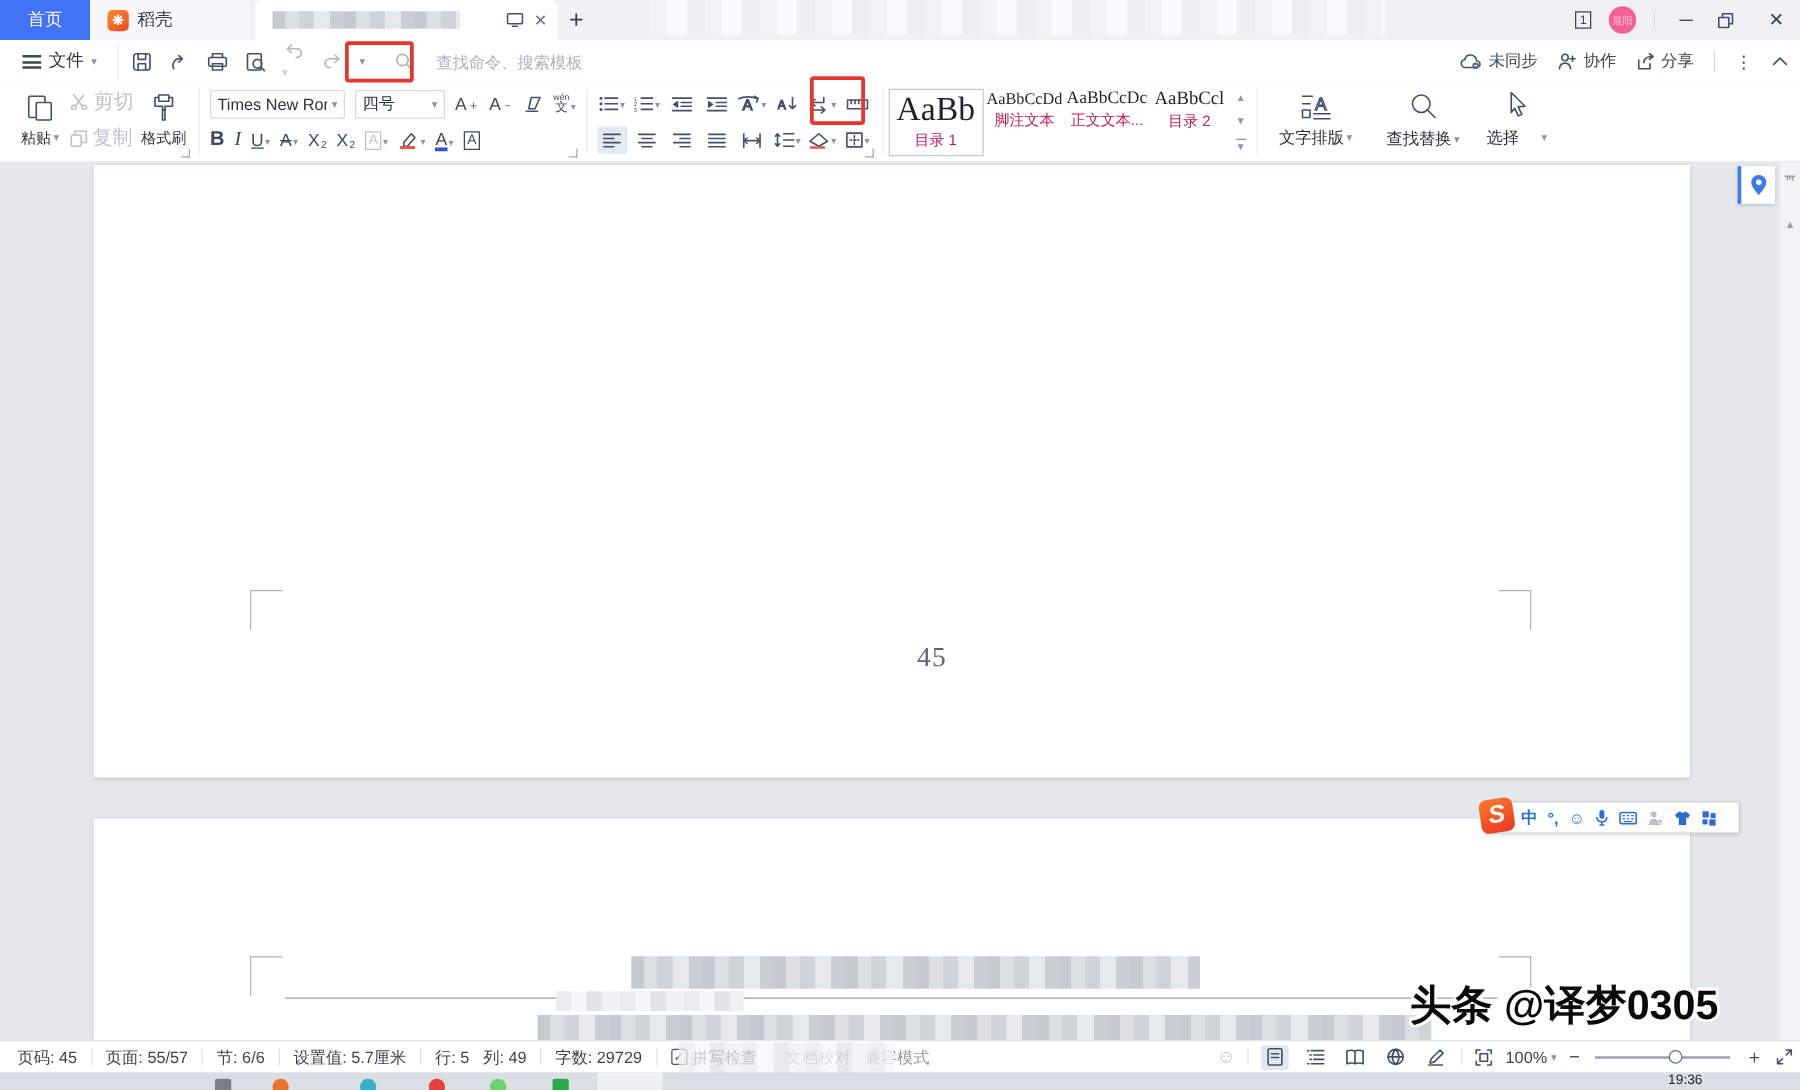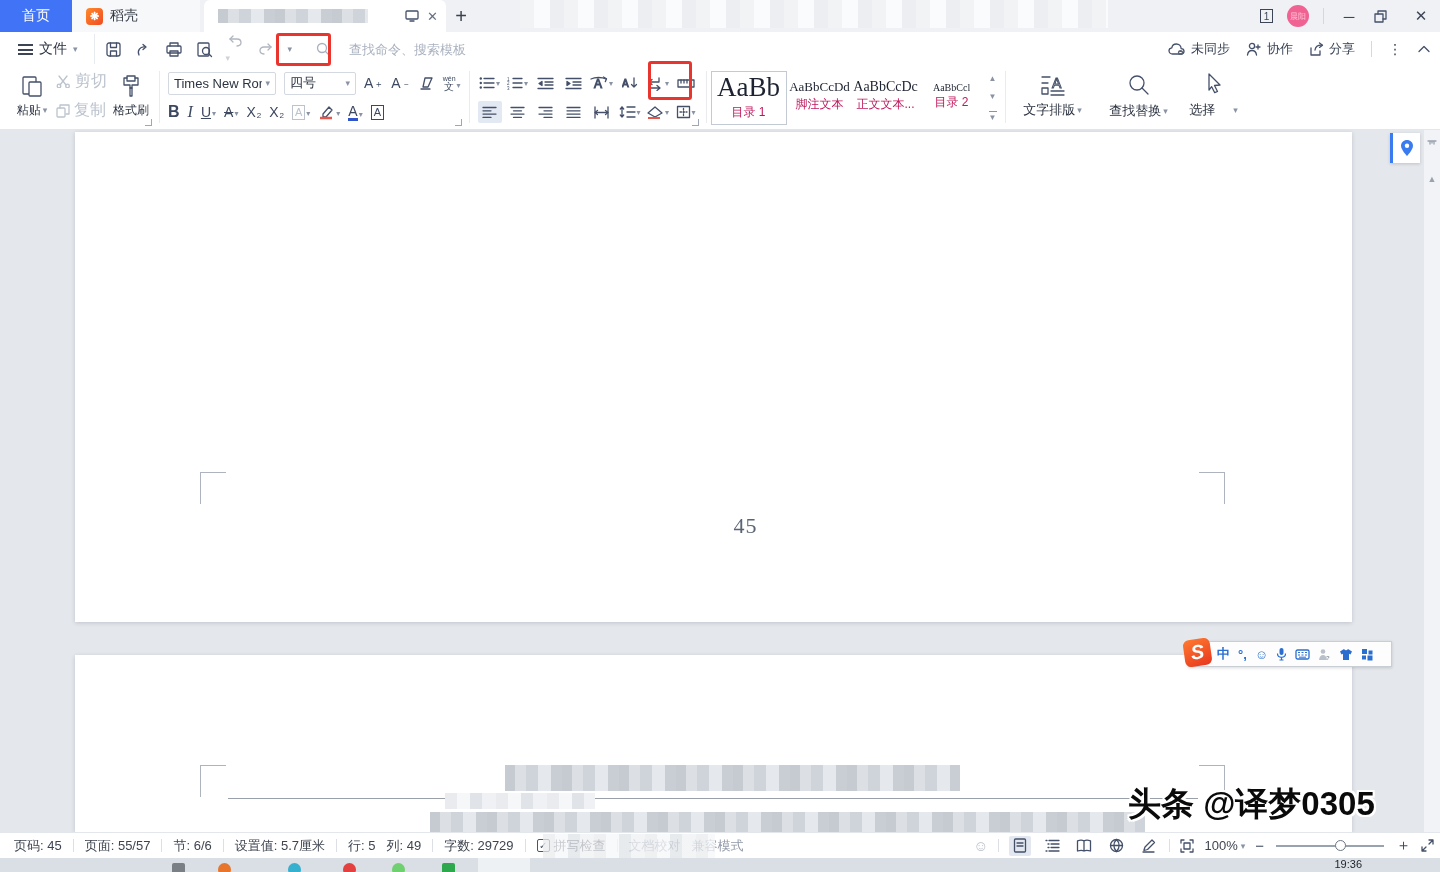--- a/index.html
+++ b/index.html
@@ -53,21 +53,21 @@
   .grp-paste { display:flex; padding-left:8px; }
   .font-grp { display:flex; flex-direction:column; justify-content:center; gap:5px; padding:0 4px; }
   .frow { display:flex; align-items:center; gap:8px; height:24px; }
   .combo { border:1px solid #d4d9e1; border-radius:2px; height:23px; display:flex; align-items:center; justify-content:space-between; padding:0 5px; font-size:13px; color:#2b3240; }
   .fbtn { font-size:14px; color:#3c4860; display:flex; align-items:flex-end; gap:1px; }
   .fbtn .dd { font-size:8px; color:#8a93a3; margin-bottom:2px; }
   .para-grp { display:flex; flex-direction:column; justify-content:center; gap:5px; padding:0 4px; }
   .pbtn { width:24px; height:22px; display:flex; align-items:center; justify-content:center; gap:1px; color:#3c4860; font-size:13px; }
   .pbtn.active { background:#e3e9f2; border-radius:2px; }
   .styles-grp { display:flex; align-items:center; padding:4px 0; }
-  .style-card { width:66px; height:54px; display:flex; flex-direction:column; align-items:center; justify-content:center; padding-bottom:3px; gap:1px; }
+  .style-card { width:66px; height:54px; display:flex; flex-direction:column; align-items:center; justify-content:flex-start; padding-bottom:3px; gap:1px; }
   .style-card.sel { border:1px solid #c3cad4; background:#fff; width:76px; }
   .s-sample { font-family:"Liberation Serif",serif; color:#1d2330; white-space:nowrap; overflow:hidden; max-width:72px; }
   .s-label { font-size:12px; color:#be185d; }
   .styles-scroll { width:16px; height:54px; display:flex; flex-direction:column; align-items:center; justify-content:space-between; padding:3px 0; color:#8a93a3; font-size:8px; }
   .tools-grp { display:flex; }
   .tool-big { display:flex; flex-direction:column; align-items:center; justify-content:center; width:86px; height:60px; gap:5px; font-size:13px; color:#2b3240; }
   .dd8 { font-size:8px; color:#8a93a3; }
 
   
   .docarea { position:absolute; left:0; top:130px; width:1440px; height:702px; background:#e4e7eb; }
@@ -467,21 +467,21 @@
     </div>
     <div class="style-card">
       <span class="s-sample" style="font-size:13px">AaBbCcDd</span>
       <span class="s-label">脚注文本</span>
     </div>
     <div class="style-card">
       <span class="s-sample" style="font-size:14px">AaBbCcDc</span>
       <span class="s-label">正文文本...</span>
     </div>
     <div class="style-card">
-      <span class="s-sample" style="font-size:10px">AaBbCcl</span>
+      <span class="s-sample" style="font-size:15px">AaBbCcl</span>
       <span class="s-label">目录 2</span>
     </div>
     <div class="styles-scroll">
       <span>▲</span>
       <span>▼</span>
       <span style="border-top:1px solid #8a93a3;padding-top:1px">▼</span>
     </div>
   </div>
   <div class="rdiv"></div>
 

